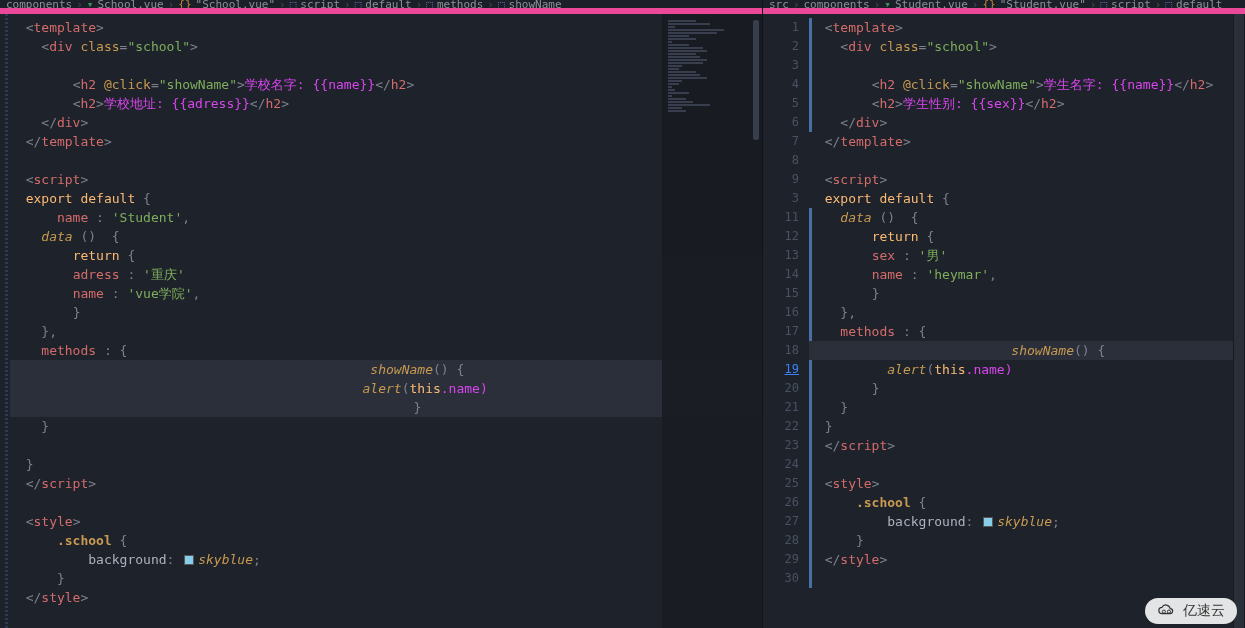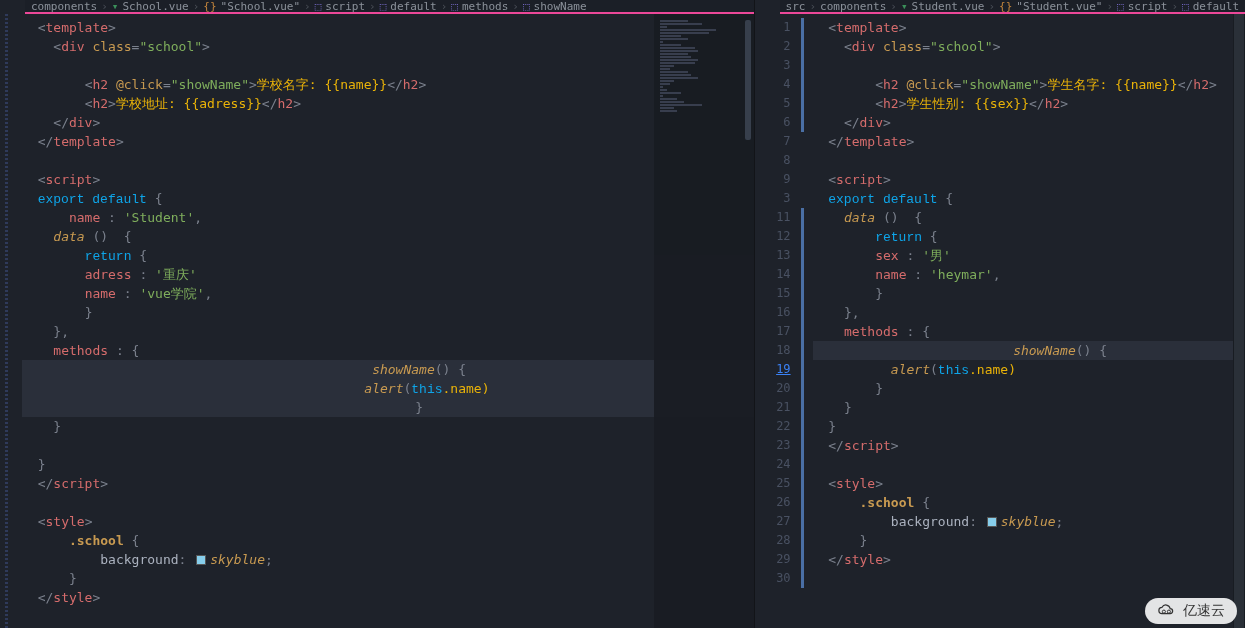--- a/index.html
+++ b/index.html
@@ -3,29 +3,29 @@
 <meta charset="utf-8">
 <style>
   * { margin:0; padding:0; box-sizing:border-box; }
   html,body { width:1245px; height:628px; background:#1e222a; font-family:"Consolas","Monaco",monospace; font-size:13px; color:#abb2bf; overflow:hidden; }
   .workspace { display:flex; width:100%; height:100%; }
   .pane { position:relative; height:100%; display:flex; flex-direction:column; background:#1e222a; }
   .pane.left { width:763px; border-right:1px solid #121418; }
   .pane.right { flex:1; }
 
   
-  .crumbs { height:14px; display:flex; align-items:center; gap:4px; padding:0 6px; font-size:11px; color:#6b7280; background:#1b1f27; border-bottom:2px solid #ec4899; white-space:nowrap; overflow:hidden;margin-left:25px; }
+  .crumbs { height:14px; display:flex; align-items:center; gap:4px; padding:0 6px; font-size:11px; color:#6b7280; background:#1b1f27; border-bottom:6px solid #ec4899; white-space:nowrap; overflow:hidden; }
   .crumbs .sep { color:#4b5058; }
   .crumbs .ic { color:#3b8f5a; }
   .crumbs .ic.pur { color:#7c6fd3; }
   .crumbs .ic.or  { color:#c0833c; }
   .crumb-text { color:#8b919a; }
 
   
-  .editor { position:relative; flex:1; display:flex; overflow:hidden;gap:12px; }
+  .editor { position:relative; flex:1; display:flex; overflow:hidden; }
   .gutter { width:46px; background:#1e222a; text-align:right; padding:4px 10px 0 0; color:#495162; font-size:12px; user-select:none; }
   .gutter.slim { width:10px; padding:0; }
   .line-no { height:19px; line-height:19px; }
   .line-no.act { color:#3b82f6;text-decoration:underline; }
   .code { flex:1; padding-top:4px; position:relative; }
   .ln { height:19px; line-height:19px; white-space:pre; }
   .ln.hl { background:#2a2f3a;text-align:center; }
 
   
   .fold-col { position:absolute; left:0; top:0; width:3px; height:100%; background:repeating-linear-gradient(0deg,#3a4a7a 0,#3a4a7a 2px,transparent 2px,transparent 4px); opacity:.6; }
@@ -42,24 +42,24 @@
   
   
   .scroll-strip { position:absolute; right:0; top:0; width:12px; height:100%; background:#181c22; }
   .scroll-thumb { position:absolute; right:1px; top:0; width:10px; height:100%; background:#2a3038; }
 
   
   .t-punc  { color:#7b818d; }        
   .t-tag   { color:#d56c6c; }        
   .t-attr  { color:#c89a51; }        
   .t-str   { color:#7fae5c; }        
-  .t-key   { color:#0ea5e9;font-family:Liberation Mono, monospace; }        
+  .t-key   { color:#fdba74; }        
   .t-mtd   { color:#c89a51; font-style:italic; } 
   .t-prop  { color:#d56c6c; }
-  .t-txt   { color:#eab308; }
+  .t-txt   { color:#d946ef; }
   .t-cssprop { color:#abb2bf; }
   .t-csskey  { color:#c89a51; font-style:italic; }
   .t-sel   { color:#c89a51;font-weight:bold; }
   .swatch  { display:inline-block; width:10px; height:10px; background:#87ceeb; border:1px solid #555; margin:0 4px -1px 2px; }
 
   
   .watermark { position:absolute; right:8px; bottom:4px; background:rgba(255,255,255,.88); border-radius:14px; padding:4px 12px; font-size:14px; color:#333; display:flex; align-items:center; gap:6px; font-family:"Segoe UI",sans-serif; font-weight:500; }
   .watermark svg { width:20px; height:16px; }
 </style>
 </head>

